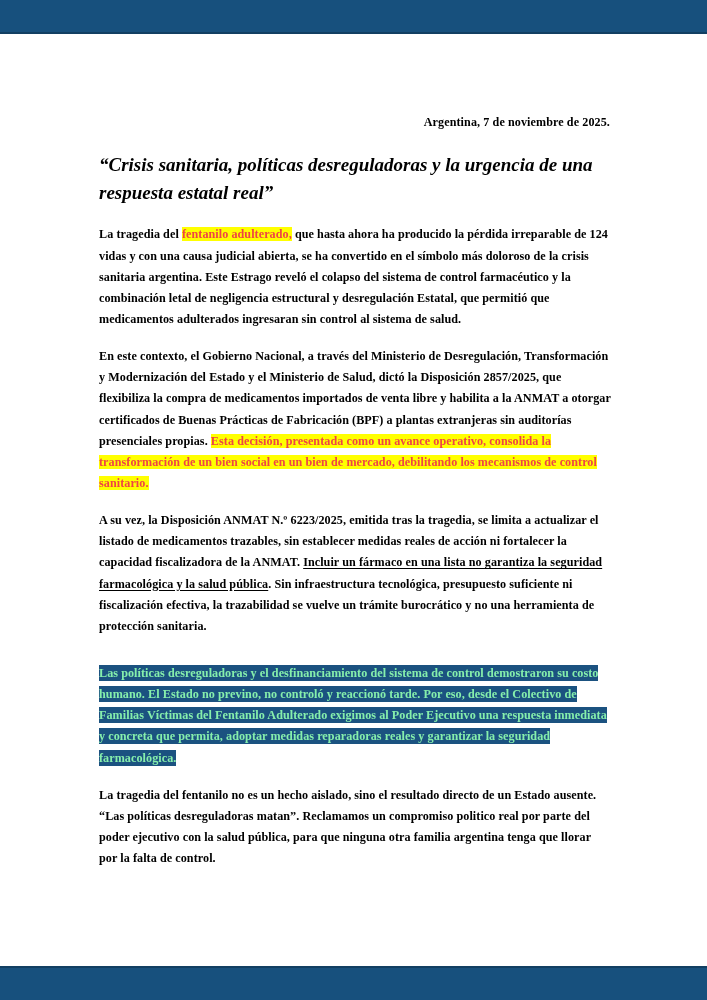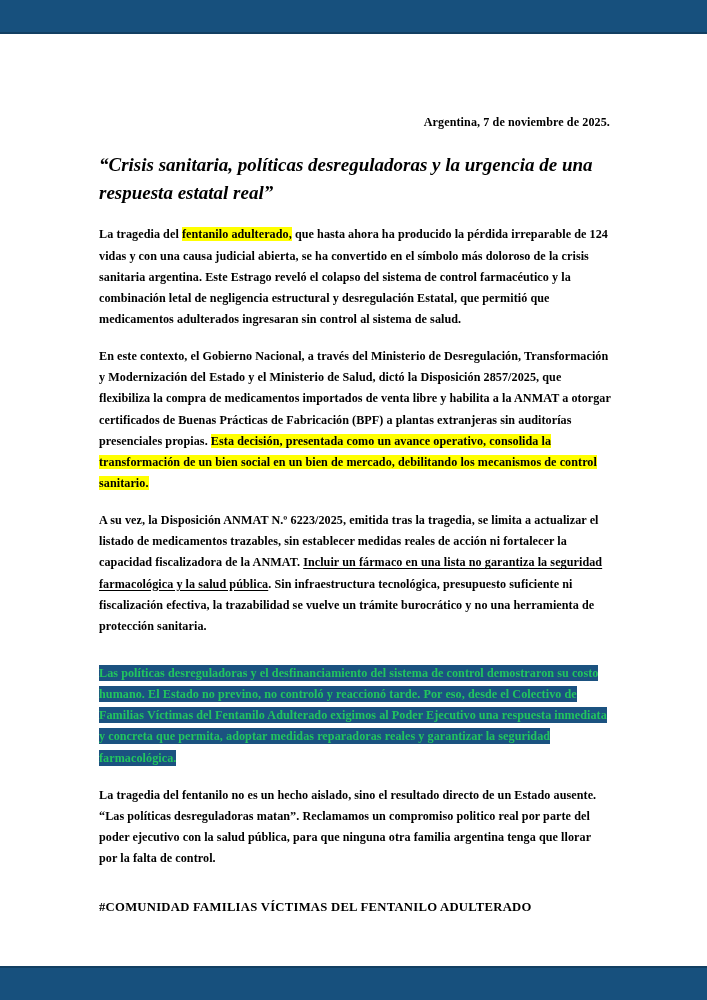--- a/index.html
+++ b/index.html
@@ -85,38 +85,38 @@
     font-weight: bold;
     font-size: 12.15px;
     line-height: 1.74;
     margin: 0 0 16px 0;
     text-align: left;
     letter-spacing: 0.005em;
   }
 
   .hl-yellow {
     background: #ffff00;
-    color: #000000;
+    color: #ef4444;
     box-decoration-break: clone;
     -webkit-box-decoration-break: clone;
   }
 
   .underlined {
     text-decoration: underline;
     text-underline-offset: 2px;
   }
 
   p.selected-par {
     font-weight: bold;
     font-size: 12.15px;
     line-height: 1.74;
     margin: 0 0 16px 0;
     text-align: left;
     letter-spacing: 0.005em;
-    color: #22c55e;
+    color: #86efac;
   }
   p.selected-par .sel {
     background: #1b5280;
     box-decoration-break: clone;
     -webkit-box-decoration-break: clone;
     padding: 1px 0;
   }
 
   .footer-tag {
     font-weight: bold;
@@ -149,21 +149,20 @@
       <p class="body-par"><span>En este contexto, el Gobierno Nacional, a través del Ministerio de Desregulación, Transformación y Modernización del Estado y el Ministerio de Salud, dictó la Disposición 2857/2025, que flexibiliza la compra de medicamentos importados de venta libre y habilita a la ANMAT a otorgar certificados de Buenas Prácticas de Fabricación (BPF) a plantas extranjeras sin auditorías presenciales propias.  </span><span class="hl-yellow">Esta decisión, presentada como un avance operativo, consolida la transformación de un bien social en un bien de mercado, debilitando los mecanismos de control sanitario.</span></p>
 
       <p class="body-par"><span>A su vez, la Disposición ANMAT N.º 6223/2025, emitida tras la tragedia, se limita a actualizar el listado de medicamentos trazables, sin establecer medidas reales de acción ni fortalecer la capacidad fiscalizadora de la ANMAT. </span><span class="underlined">Incluir un fármaco en una lista no garantiza la seguridad farmacológica y la salud pública</span><span>. Sin infraestructura tecnológica, presupuesto suficiente ni fiscalización efectiva, la trazabilidad se vuelve un trámite burocrático y no una herramienta de protección sanitaria.</span></p>
 
       <div class="spacer-gap"></div>
 
       <p class="selected-par"><span class="sel">Las políticas desreguladoras y el desfinanciamiento del sistema de control demostraron su costo humano. El Estado no previno, no controló y reaccionó tarde. Por eso, desde el Colectivo de Familias Víctimas del Fentanilo Adulterado exigimos al Poder Ejecutivo una respuesta inmediata y concreta que permita, adoptar medidas reparadoras reales y garantizar la seguridad farmacológica.</span></p>
 
       <p class="body-par">La tragedia del fentanilo no es un hecho aislado, sino el resultado directo de un Estado ausente. “Las políticas desreguladoras matan”. Reclamamos un compromiso politico real por parte del poder ejecutivo con la salud pública, para que ninguna otra familia argentina tenga que llorar por la falta de control.</p>
 
-      <div class="footer-tag">#COMUNIDAD FAMILIAS VÍCTIMAS DEL FENTANILO ADULTERADO</div>
 
     </div>
   </div>
 
   <div class="band-rule"></div>
   <div class="band band-bottom"></div>
 
 </div>
 
 </body></html>

